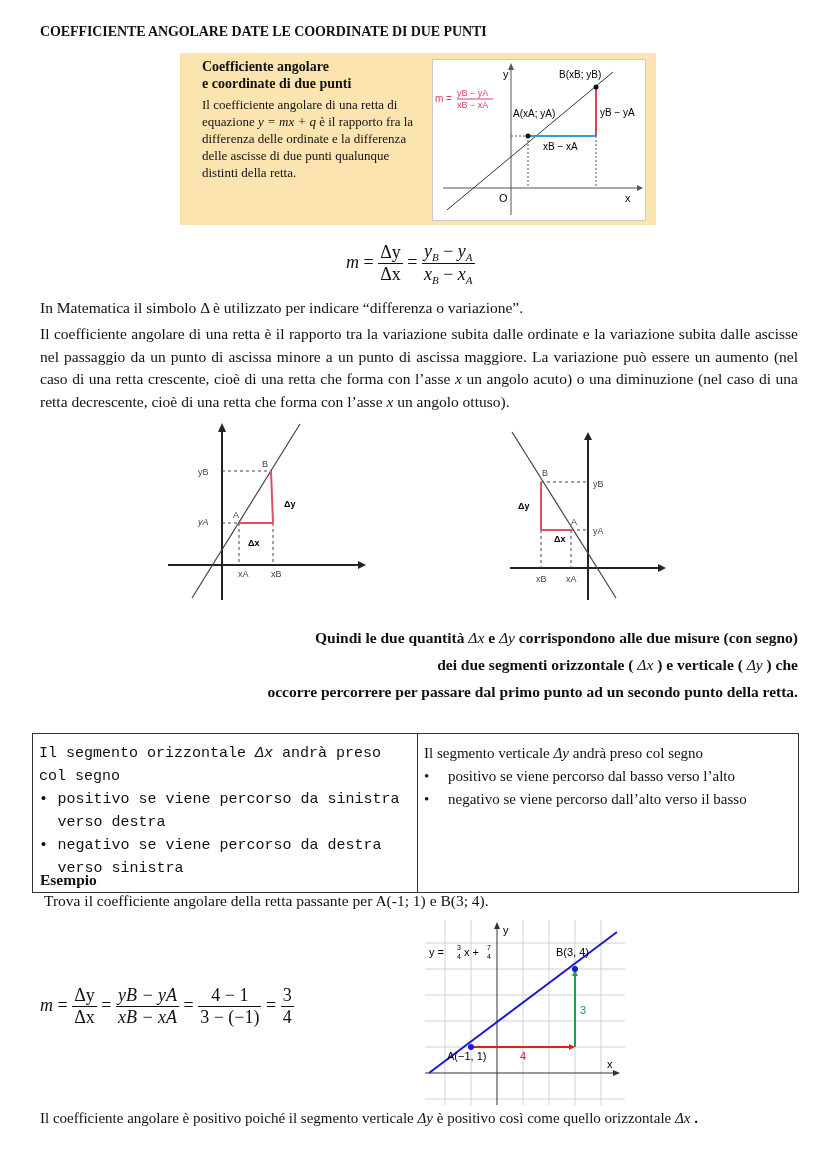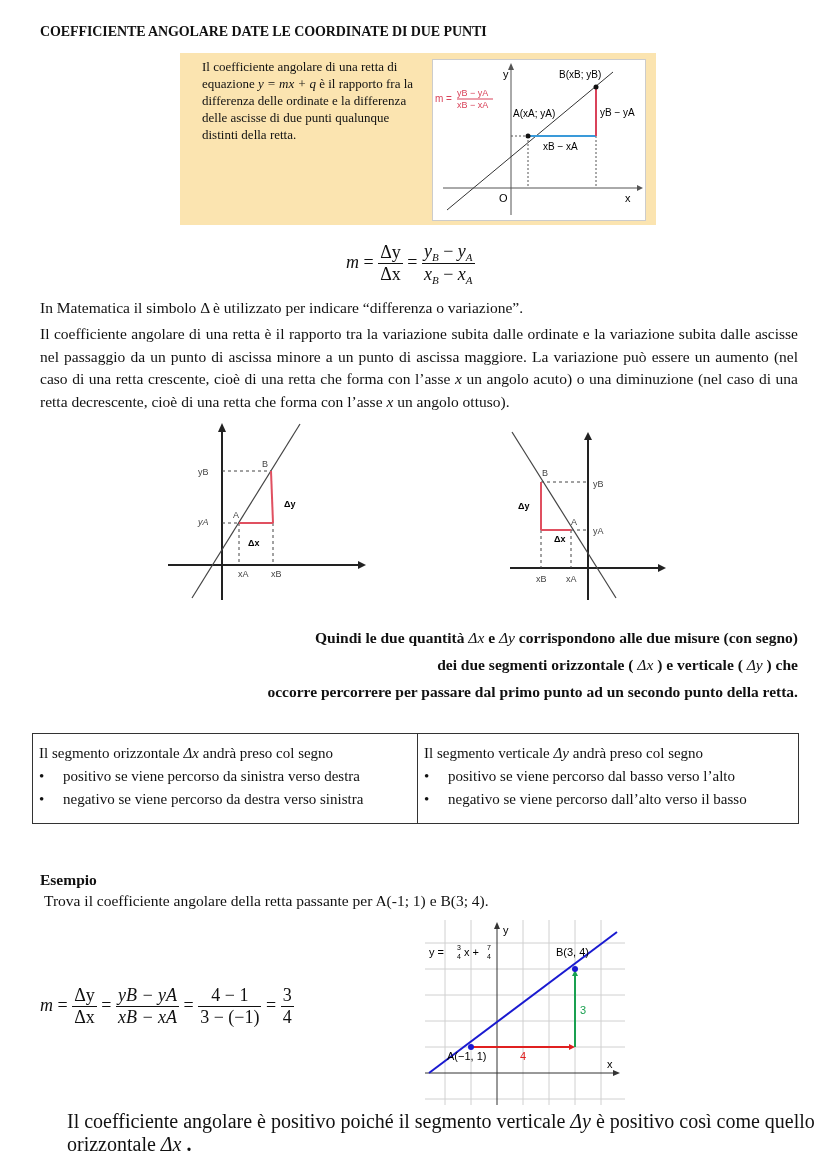--- a/index.html
+++ b/index.html
@@ -19,30 +19,34 @@
   .formula1 { left:346px; top:241px; font-size:18px; }
   .para { left:40px; width:758px; line-height:22.5px; text-align:justify; font-size:15.5px; }
   .center-bold { left:40px; width:758px; text-align:right; font-weight:bold; font-size:15.5px; line-height:27.5px; }
   table.rules { position:absolute; left:32px; top:733px; width:767px; border-collapse:collapse; font-size:15px; }
   table.rules td { border:1.5px solid #333; vertical-align:top; padding:8px 6px 12px 6px; line-height:23px; }
   .bullet { display:flex; }
   .bullet .dot { width:24px; }
   .ex-h { left:40px; top:871px; font-weight:bold;text-align:right; }
   .ex-q { left:44px; top:892px; }
   .formula2 { left:40px; top:985px; font-size:18px; }
-  .final { left:40px; top:1110px; font-size:20px;margin-left:27px; }
+  .final { left:40px; top:1110px; font-size:15px; }
   svg text { font-family:"Liberation Sans", sans-serif; }
 </style>
 </head>
 <body>
 
 <div class="abs title">COEFFICIENTE ANGOLARE DATE LE COORDINATE DI DUE PUNTI</div>
 
 <div class="abs box"></div>
 <div class="abs box-text">
+  <div class="box-h">
+    <span>Coefficiente angolare</span><br>
+    <span>e coordinate di due punti</span>
+  </div>
   <span>Il coefficiente angolare di una retta di equazione </span><span class="it">y = mx + q</span><span> è il rapporto fra la differenza delle ordinate e la differenza delle ascisse di due punti qualunque distinti della retta.</span>
 </div>
 
 <div class="abs box-graph">
   <svg width="212" height="160" viewBox="0 0 212 160">
 
     <line x1="10" y1="128" x2="204" y2="128" stroke="#555" stroke-width="1"></line>
     <polygon points="204,125 210,128 204,131" fill="#555"></polygon>
     <line x1="78" y1="155" x2="78" y2="8" stroke="#555" stroke-width="1"></line>
     <polygon points="75,10 78,3 81,10" fill="#555"></polygon>
@@ -139,21 +143,21 @@
   <span>Quindi le due quantità </span><span class="it" style="font-weight:normal">Δx</span><span> e </span><span class="it" style="font-weight:normal">Δy</span><span>  corrispondono alle due misure (con segno)</span>
 </div>
 <div class="abs center-bold" style="top:651px;">
   <span>dei due segmenti orizzontale ( </span><span class="it" style="font-weight:normal">Δx</span><span> ) e verticale ( </span><span class="it" style="font-weight:normal">Δy</span><span> ) che</span>
 </div>
 <div class="abs center-bold" style="top:678px;">occorre percorrere per passare dal primo punto ad un secondo punto della retta.</div>
 
 <table class="rules">
   <tbody>
       <tr>
-    <td style="width:372px;">
+    <td style="width:372px;font-family:Liberation Mono, monospace;">
       <div><span>Il segmento orizzontale </span><span class="it">Δx</span><span>  andrà preso col segno</span></div>
       <div class="bullet">
             <span class="dot">•</span>
             <span>positivo se viene percorso da sinistra verso destra</span>
           </div>
       <div class="bullet">
             <span class="dot">•</span>
             <span>negativo se viene percorso da destra verso sinistra</span>
           </div>
     </td>

